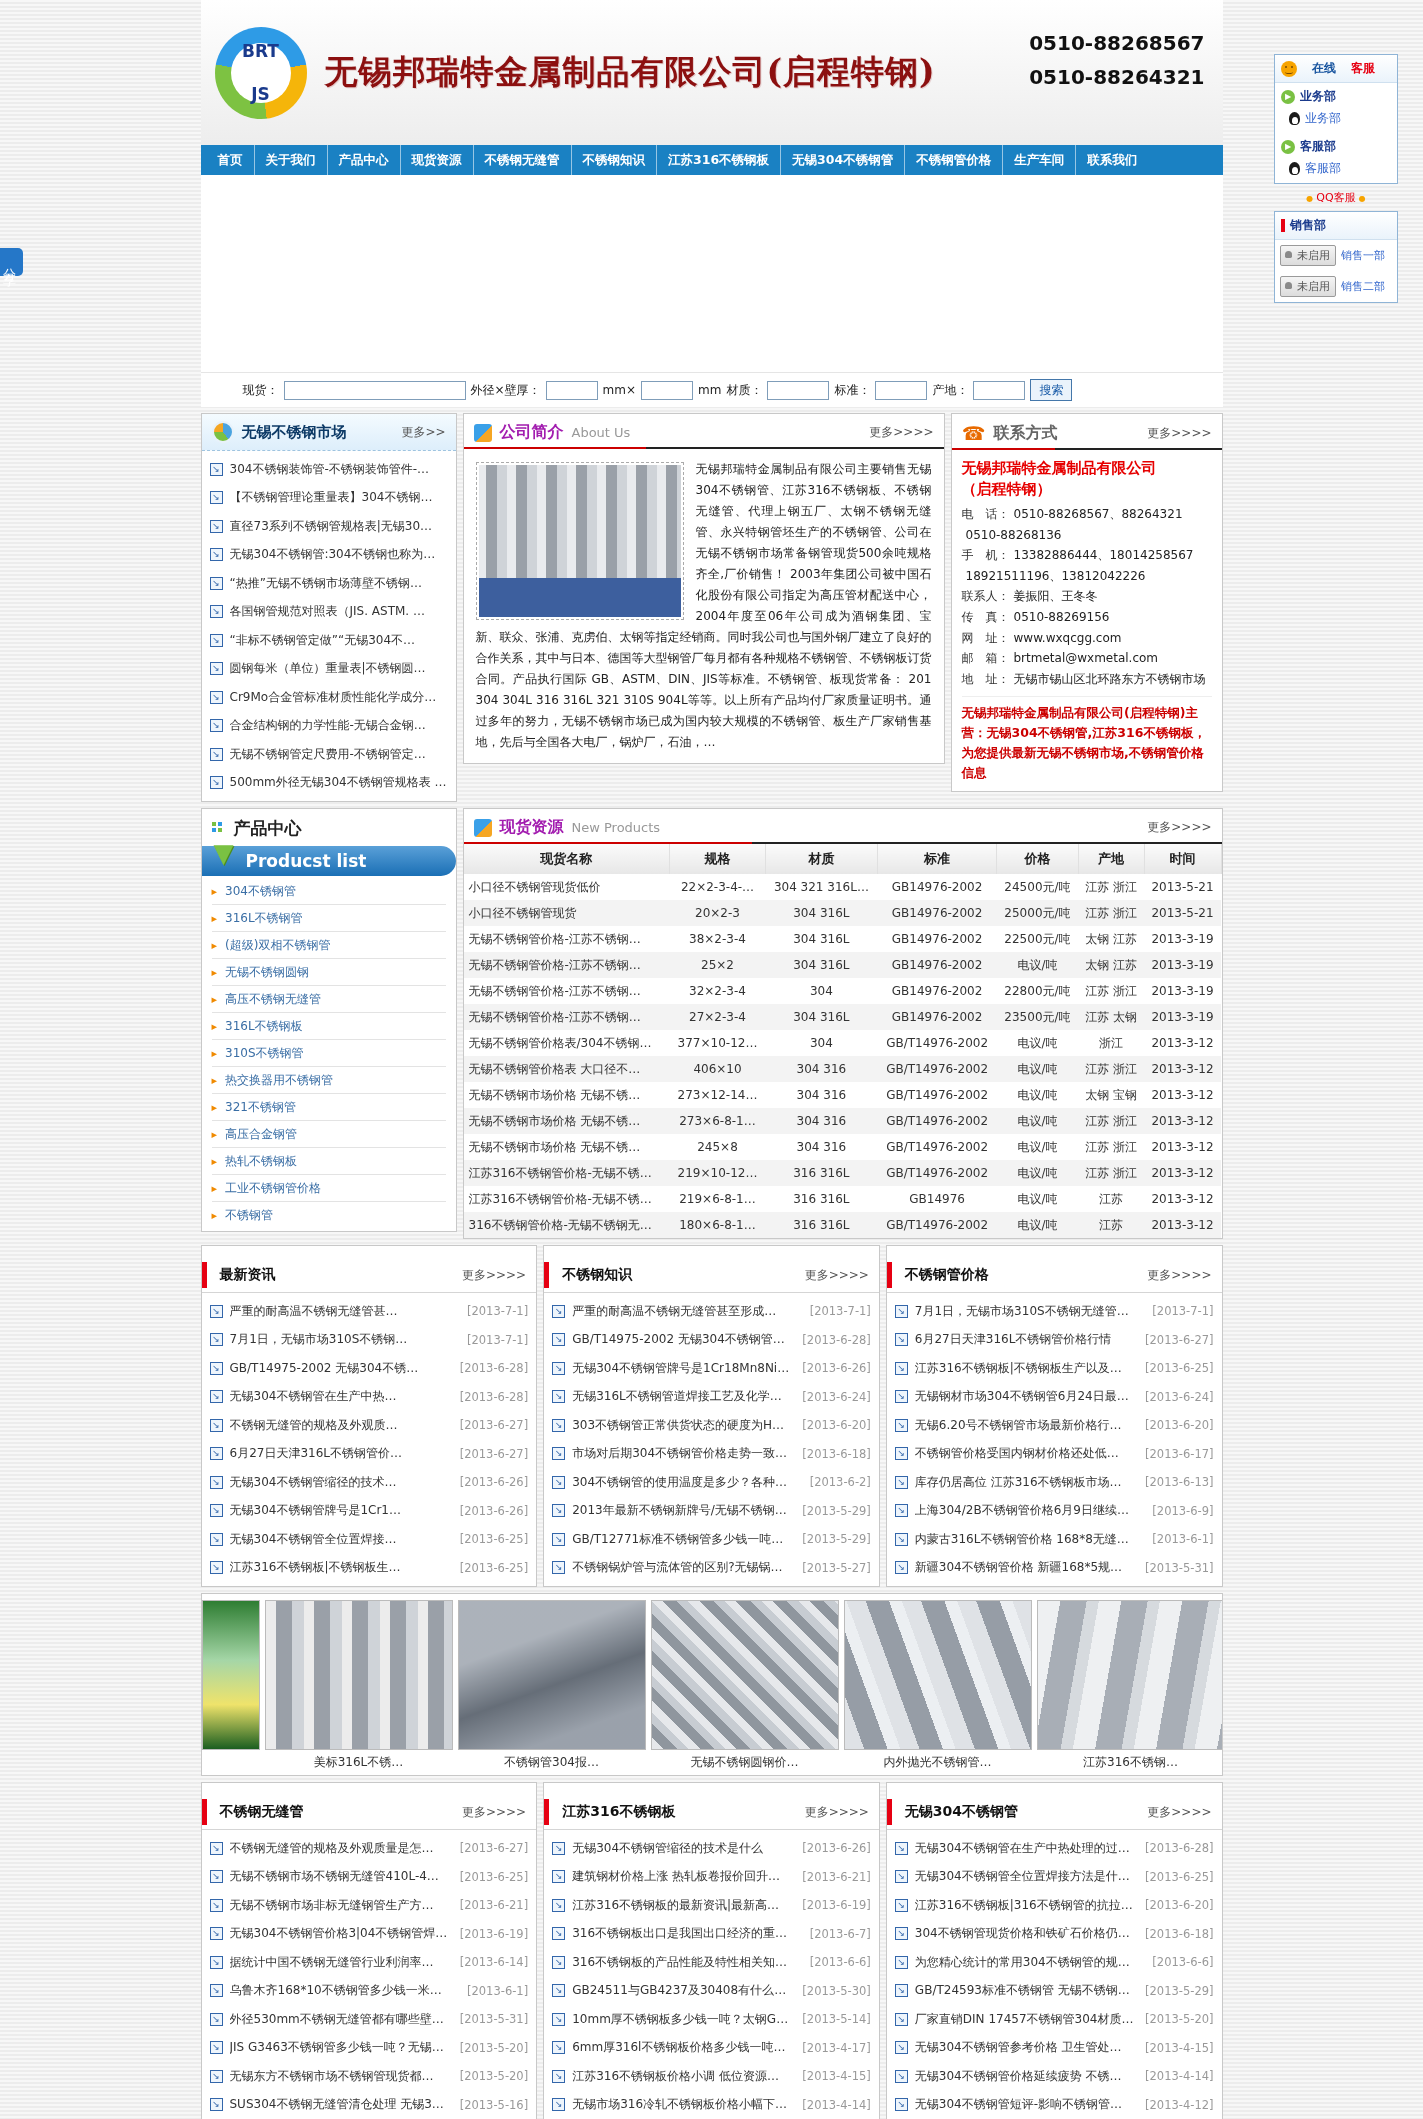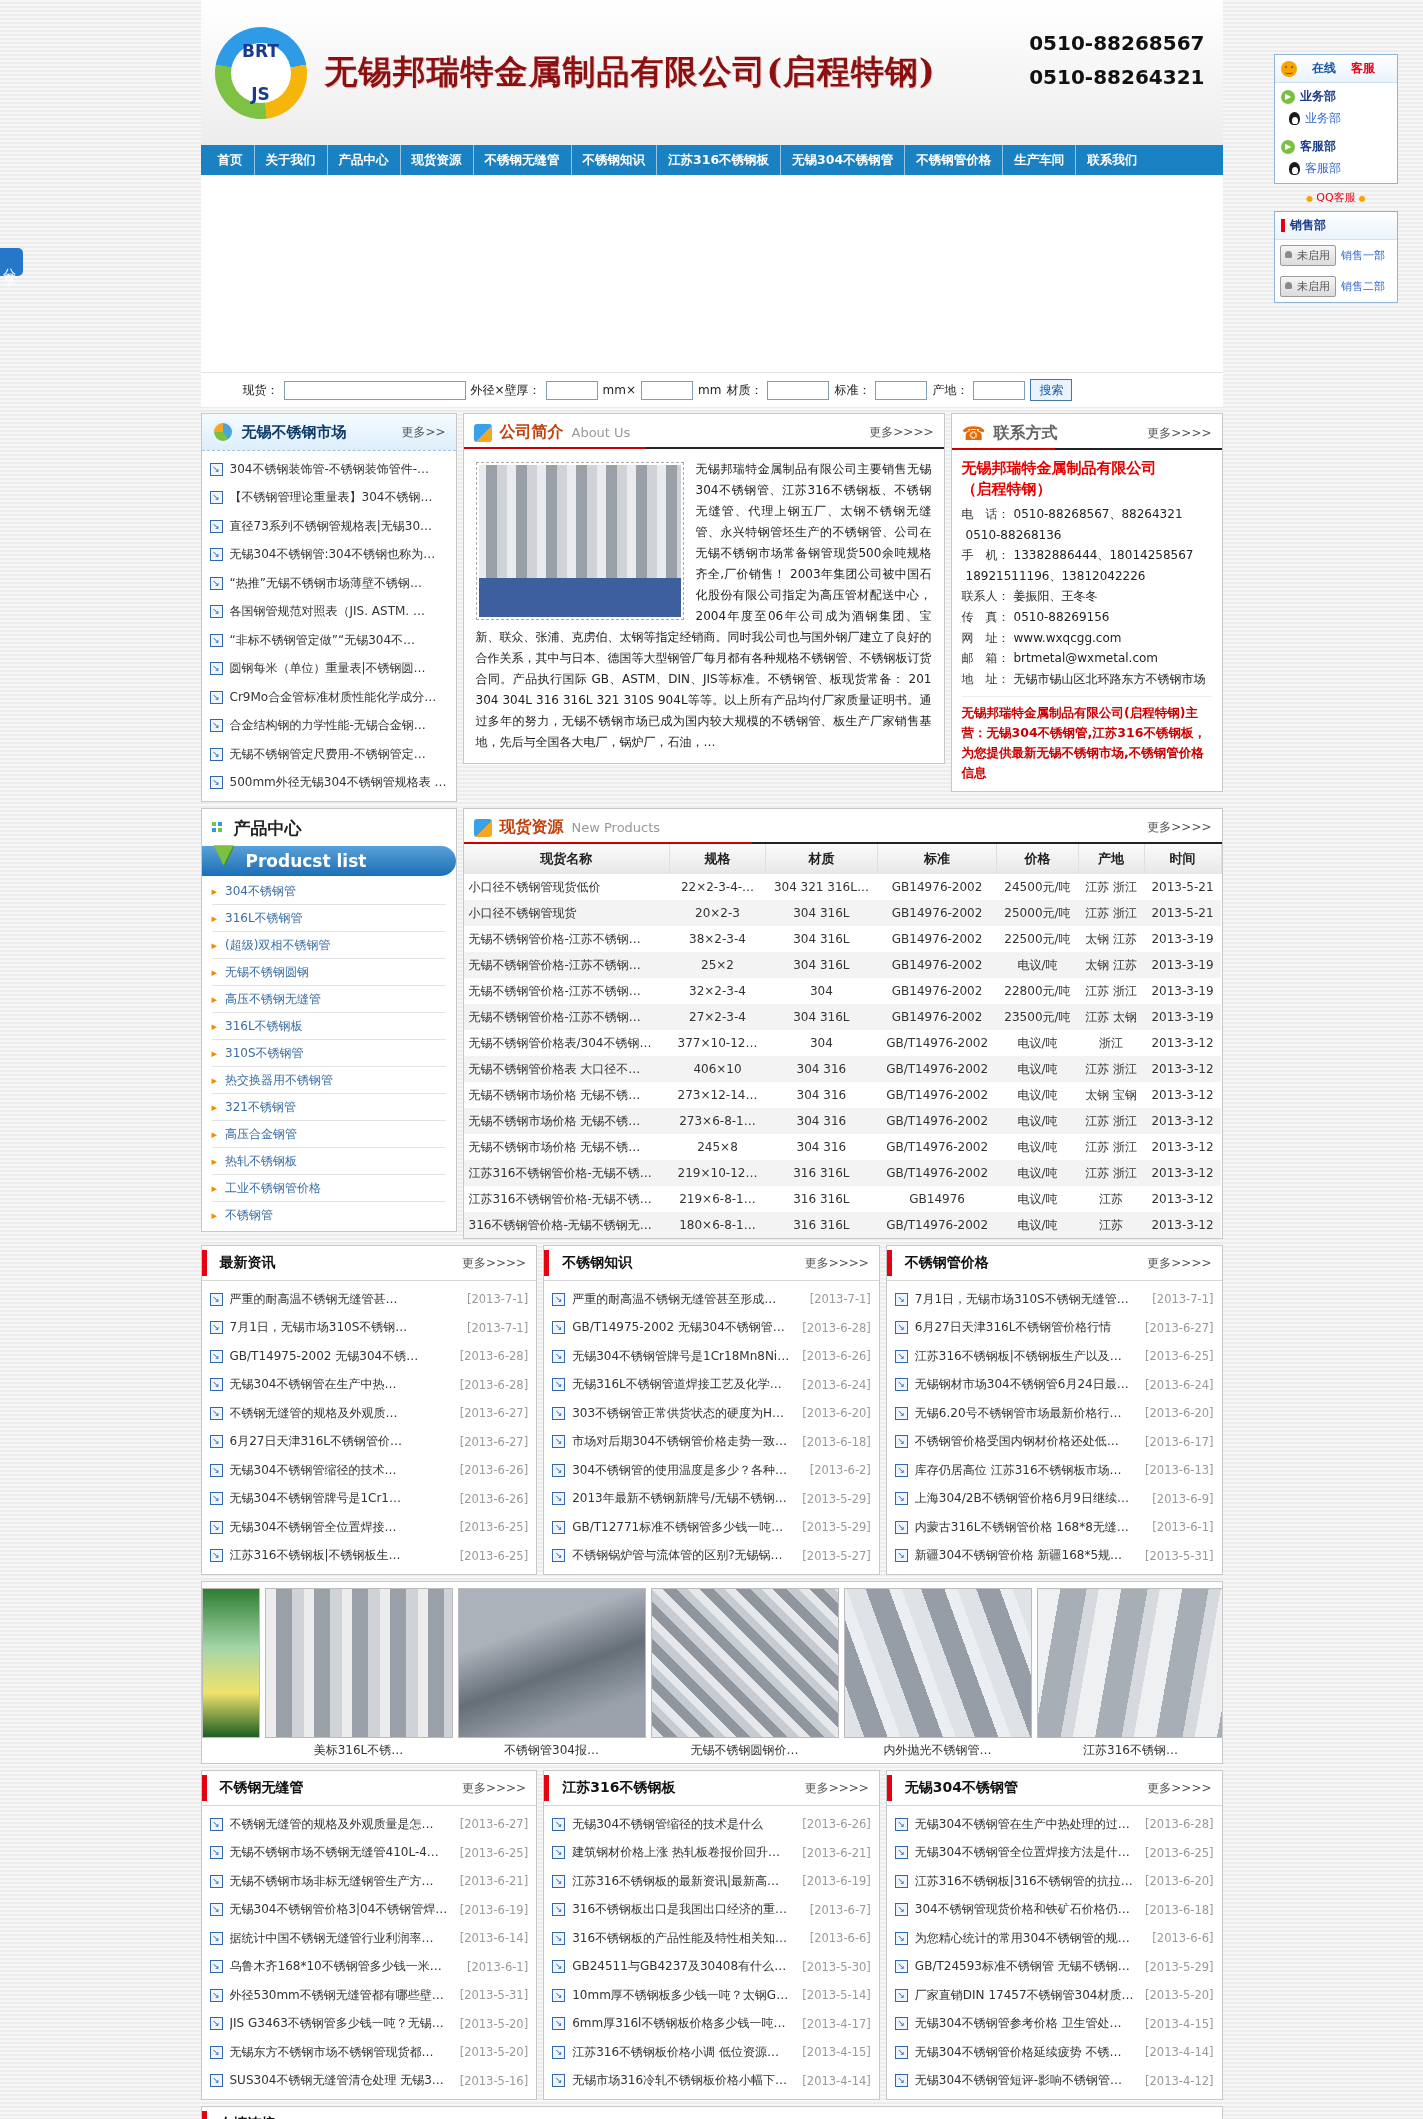--- a/index.html
+++ b/index.html
@@ -61,21 +61,21 @@
   .li-date { color:#999; font-size:11.5px; padding-left:4px; }
 
   
   .market-box { width:256px; flex:0 0 auto; }
   .about-box { flex:1; }
   .contact-box { width:272px; flex:0 0 auto; }
 
   .white-head { display:flex; align-items:center; gap:8px; padding:8px 10px 6px; position:relative; }
   .white-head::after { content:""; position:absolute; left:0; right:0; bottom:0; height:2px;
     background:linear-gradient(90deg,#cc0000 0 38%, #222 38% 100%); }
-  .wh-title { font-size:16px; font-weight:bold; color:#c2410c; }
+  .wh-title { font-size:16px; font-weight:bold; color:#a21caf; }
   .wh-sub { font-size:13px; color:#999; flex:1; }
 
   .about-body { padding:10px 12px; font-size:12px; line-height:1.75; color:#222; text-align:justify; }
   .about-img { float:left; width:208px; height:158px; margin:3px 12px 4px 0; border:1px dashed #aaa; padding:2px;
     background:
       linear-gradient(to top, #3d5f9e 0 26%, rgba(0,0,0,0) 26%),
       repeating-linear-gradient(90deg,#e9ebee 0 9px,#9aa0a8 9px 20px,#cfd3d8 20px 30px),
       #0c1e55; background-clip:content-box; }
 
   .contact-head .wh-title { color:#666; }
@@ -106,21 +106,21 @@
   .spot-box { flex:1; display:flex; flex-direction:column; }
   .spot-table { width:100%; border-collapse:collapse; font-size:12px; }
   .spot-table th { background:linear-gradient(#fbfbfb,#e7e7e7); font-size:13px; font-weight:bold; color:#222;
     padding:6px 3px; border-right:1px solid #e0e0e0; }
   .spot-table td { padding:4.5px 5px; text-align:center; color:#333; white-space:nowrap; overflow:hidden; text-overflow:ellipsis; }
   .spot-table td:first-child { text-align:left; max-width:195px; cursor:pointer; }
   .spot-table tr:nth-child(even) td { background:#f3f3f3; }
 
   
   .news-box { flex:1; min-width:0; background:#fff; border:1px solid #c8c8c8; }
-  .news-head { display:flex; align-items:center; padding:8px 10px; border-bottom:1px solid #d5d5d5; position:relative; }
+  .news-head { display:flex; align-items:center; padding:8px 10px; border-bottom:1px solid #d5d5d5; position:relative;margin-top:12px; }
   .red-accent { position:absolute; left:0; top:4px; bottom:4px; width:5px; background:#e60012; }
   .news-title { font-size:14px; font-weight:bold; color:#111; flex:1; padding-left:8px; }
   .news-box .item-list li, .market-box .item-list li { height:28.5px; }
 
   
   .gallery { margin-top:6px; background:#fff; border:1px solid #c8c8c8; padding:6px 0 2px; display:flex; gap:5px; overflow:hidden; align-items:flex-start; }
   .g-tile { width:188px; flex:0 0 auto; cursor:pointer; }
   .g-img { height:150px; border:1px solid #bbb; }
   .g-cap { text-align:center; font-size:12px; color:#333; padding:4px 0 2px; white-space:nowrap; overflow:hidden; }
   .g-edge { flex:0 0 auto; height:150px; margin-top:0; border:1px solid #bbb; }

